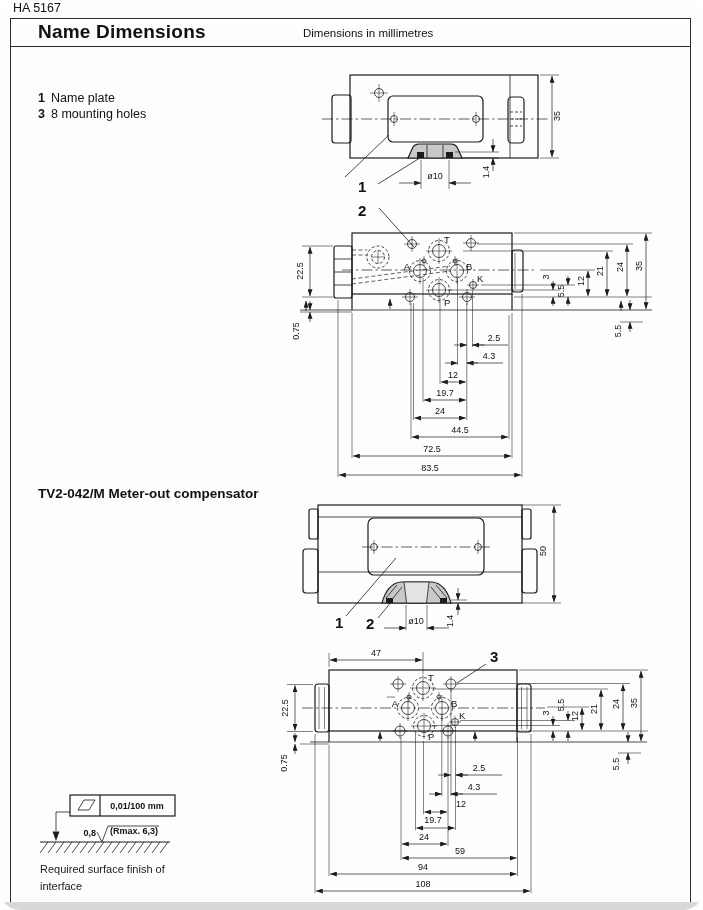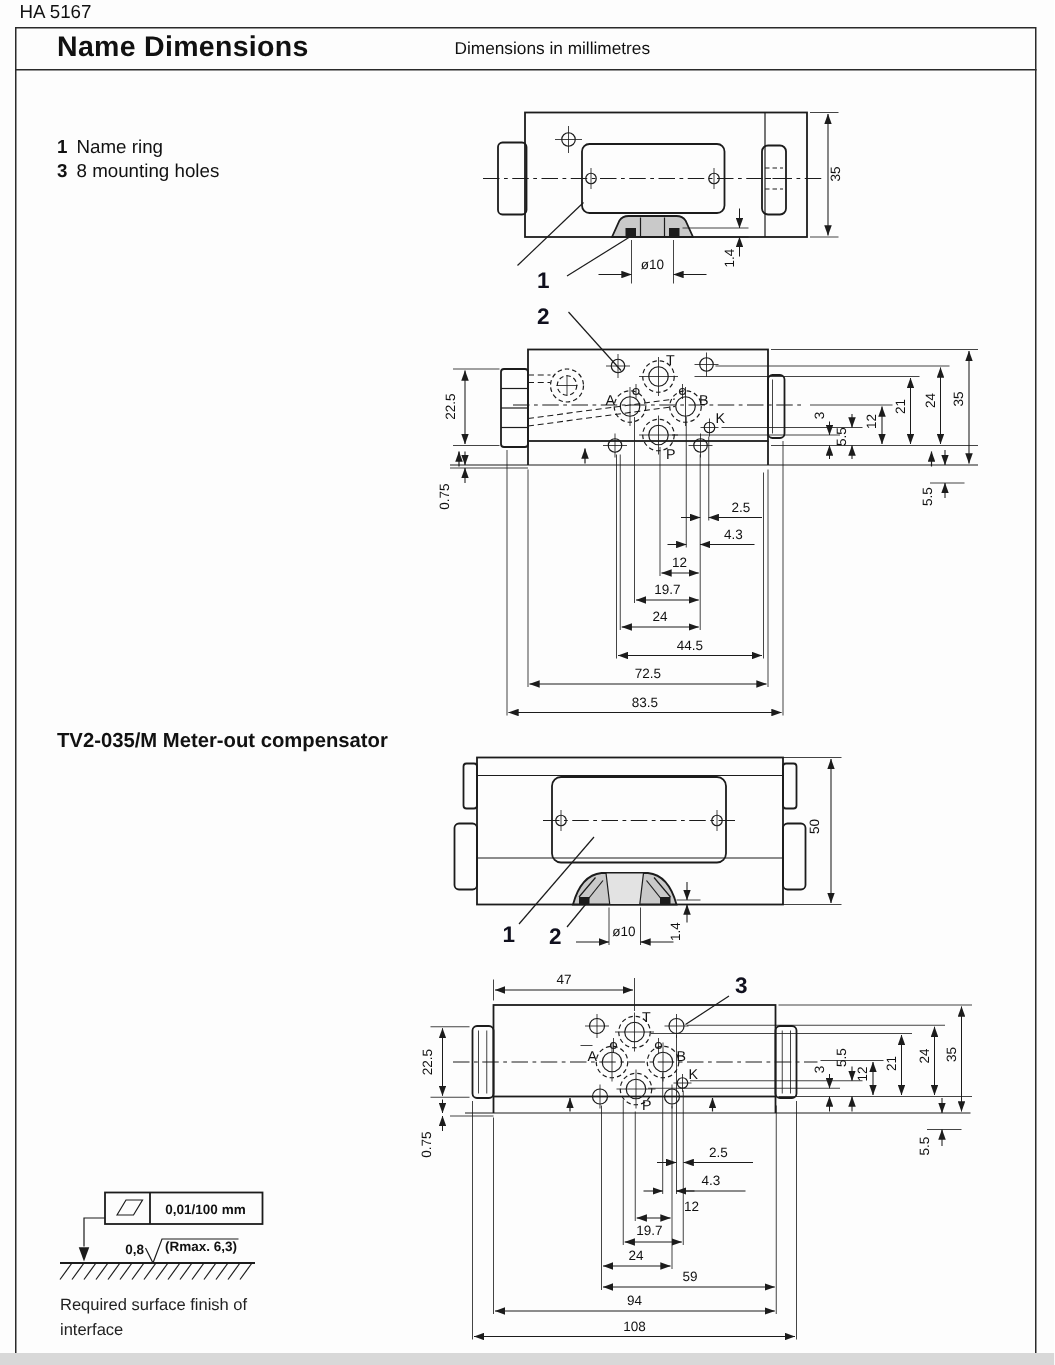--- a/index.html
+++ b/index.html
@@ -1,17 +1,17 @@
 <!DOCTYPE html>
 <html><head>
 <meta charset="utf-8">
 <style>
   html,body{margin:0;padding:0;background:#fff;}
   .page{position:relative;width:703px;height:910px;background:#fdfdfd;overflow:hidden;
-        font-family:"Liberation Sans",sans-serif;color:#111;}
+        font-family:"Liberation Sans",sans-serif;color:#111;border-radius:20px;}
   .abs{position:absolute;}
   .outer-border{left:10px;top:18px;width:679px;height:883px;border:1.6px solid #2a2a2a;pointer-events:none;}
   .hdr-line{left:10px;top:46px;width:681px;border-top:1.4px solid #2a2a2a;}
   .doc-number{left:13px;top:1px;font-size:12.5px;}
   .hdr-title{left:38px;top:21px;font-size:19px;font-weight:bold;letter-spacing:0.2px;}
   .hdr-sub{left:287px;top:27px;font-size:11.5px;padding-left:16px;}
   .sec-title{left:38px;font-size:13.5px;font-weight:bold;}
   .legend{left:38px;top:90px;font-size:12.5px;line-height:16px;}
   .legend-row span.lnum{font-weight:bold;display:inline-block;width:13px;}
   .gray-strip{left:0;top:902px;width:703px;height:8px;background:#d8d8d8;}
@@ -37,25 +37,25 @@
 <div class="page">
 
   <div class="abs doc-number">HA 5167</div>
   <div class="abs outer-border"></div>
   <div class="abs hdr-title">Name Dimensions</div>
   <div class="abs hdr-sub">Dimensions in millimetres</div>
   <div class="abs hdr-line"></div>
 
 
   <div class="abs legend">
-    <div class="legend-row"><span class="lnum">1</span><span>Name ring</span></div>
+    <div class="legend-row"><span class="lnum">1</span><span>Name plate</span></div>
     <div class="legend-row"><span class="lnum">3</span><span>8 mounting holes</span></div>
   </div>
 
-  <div class="abs sec-title" style="top:486px">TV2-035/M Meter-out compensator</div>
+  <div class="abs sec-title" style="top:486px">TV2-042/M Meter-out compensator</div>
 
   <svg style="left:270px;top:52px" width="420" height="438" viewBox="270 52 420 438">
     <defs>
       <marker id="a1" viewBox="0 0 7 5" refX="6.8" refY="2.5" markerWidth="7" markerHeight="5" markerUnits="userSpaceOnUse" orient="auto-start-reverse">
         <path d="M0,0 L7,2.5 L0,5 Z" style="fill:#1c1c1c;stroke:none"></path>
       </marker>
     </defs>
 
     <g>
       <line class="cl" x1="322" y1="119" x2="550" y2="119"></line>

